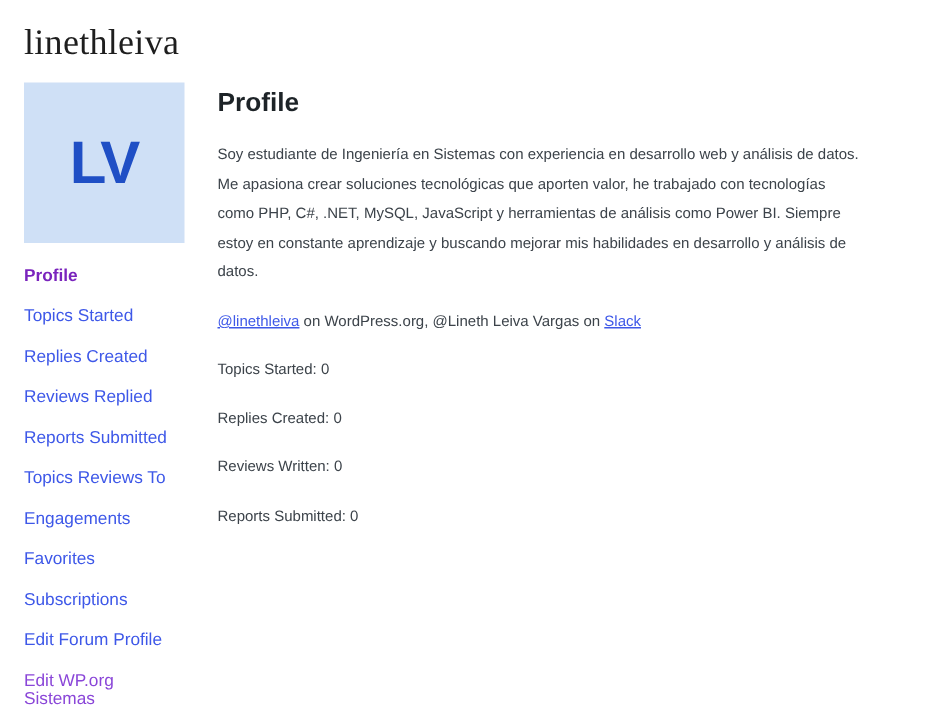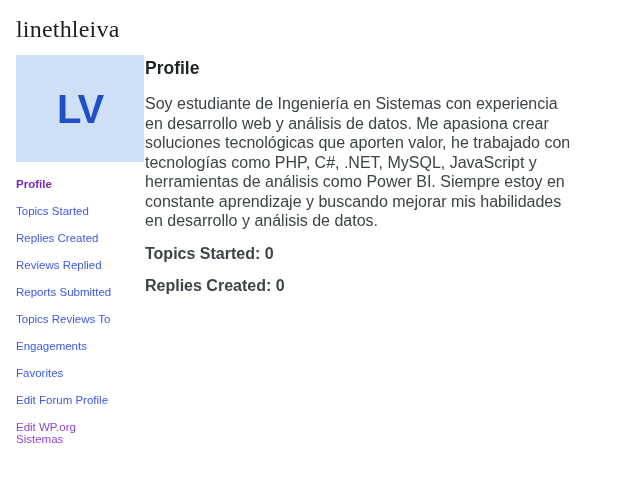--- a/index.html
+++ b/index.html
@@ -20,21 +20,21 @@
     line-height: 28px;
     margin: 0;
     color: var(--username, #1e1e1e);
     letter-spacing: 0.2px;
   }
 
   .content-row { display: flex; margin-top: 12px; align-items: flex-start; }
 
   .sidebar { width: 107px; flex-shrink: 0; }
   .avatar {
-    width: 128px; height: 107px;
+    width: 107px; height: 107px;
     background: var(--avatar-bg, #cfe0f6);
     display: flex; align-items: center; justify-content: center;
   }
   .avatar-initials {
     font-size: 40px; font-weight: 700;
     color: var(--avatar-text, #1f4fc5);
     letter-spacing: -1px;
     line-height: 1;
   }
 
@@ -53,26 +53,26 @@
 
   .main { margin-left: 22px; padding-top: 3px; max-width: 428px; }
   .main-title {
     font-size: 17.5px;
     line-height: 20px;
     font-weight: 700;
     color: var(--heading, #1d2327);
     margin: 0 0 16px 0;
   }
   .main p {
-    font-size: 16px;
+    font-size: 10px;
     line-height: 19.5px;
     color: var(--body-text, #3c434a);
     margin: 0 0 13px 0;
   }
-  .main p.stat { margin-bottom: 13px; font-weight: bold; }
+  .main p.stat { margin-bottom: 13px; }
   .main a {
     color: var(--link, #3e58e8);
     text-decoration: underline;
     cursor: pointer;
   }
 </style>
 </head>
 <body>
 
 <div class="page">
@@ -88,30 +88,34 @@
 
       <nav class="nav">
         <a class="active">Profile</a>
         <a>Topics Started</a>
         <a>Replies Created</a>
         <a>Reviews Replied</a>
         <a>Reports Submitted</a>
         <a>Topics Reviews To</a>
         <a>Engagements</a>
         <a>Favorites</a>
+        <a>Subscriptions</a>
         <a>Edit Forum Profile</a>
         <a class="visited">Edit WP.org Sistemas</a>
       </nav>
     </div>
 
     <div class="main">
       <h2 class="main-title">Profile</h2>
 
       <p class="bio">Soy estudiante de Ingeniería en Sistemas con experiencia en desarrollo web y análisis de datos. Me apasiona crear soluciones tecnológicas que aporten valor, he trabajado con tecnologías como PHP, C#, .NET, MySQL, JavaScript y herramientas de análisis como Power BI. Siempre estoy en constante aprendizaje y buscando mejorar mis habilidades en desarrollo y análisis de datos.</p>
 
+      <p class="social-line"><a>@linethleiva</a><span> on WordPress.org, @Lineth Leiva Vargas on </span><a>Slack</a></p>
 
 
       <p class="stat">Topics Started: 0</p>
       <p class="stat">Replies Created: 0</p>
+      <p class="stat">Reviews Written: 0</p>
+      <p class="stat">Reports Submitted: 0</p>
     </div>
 
   </div>
 </div>
 
 </body></html>

